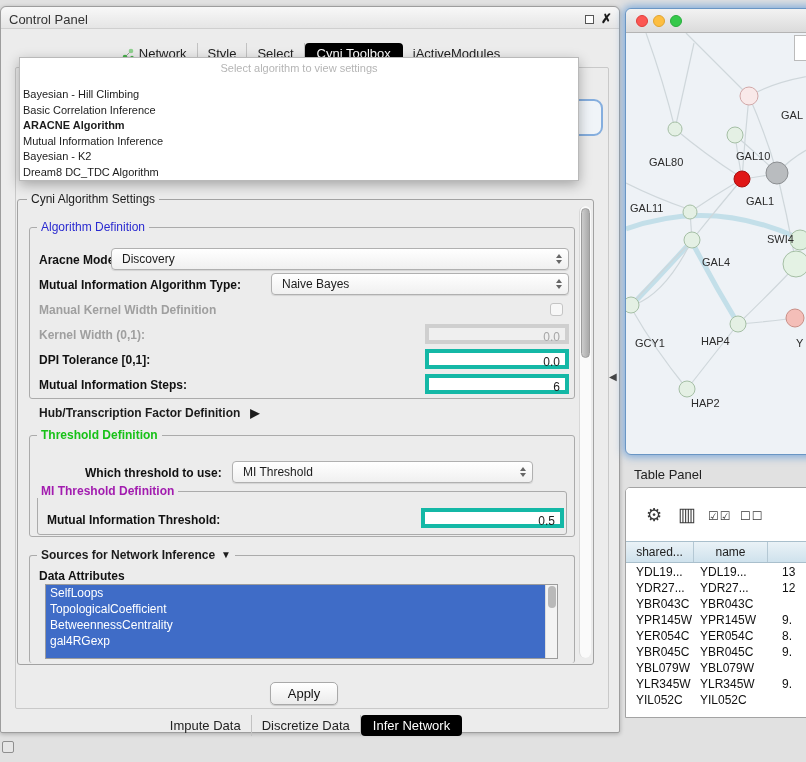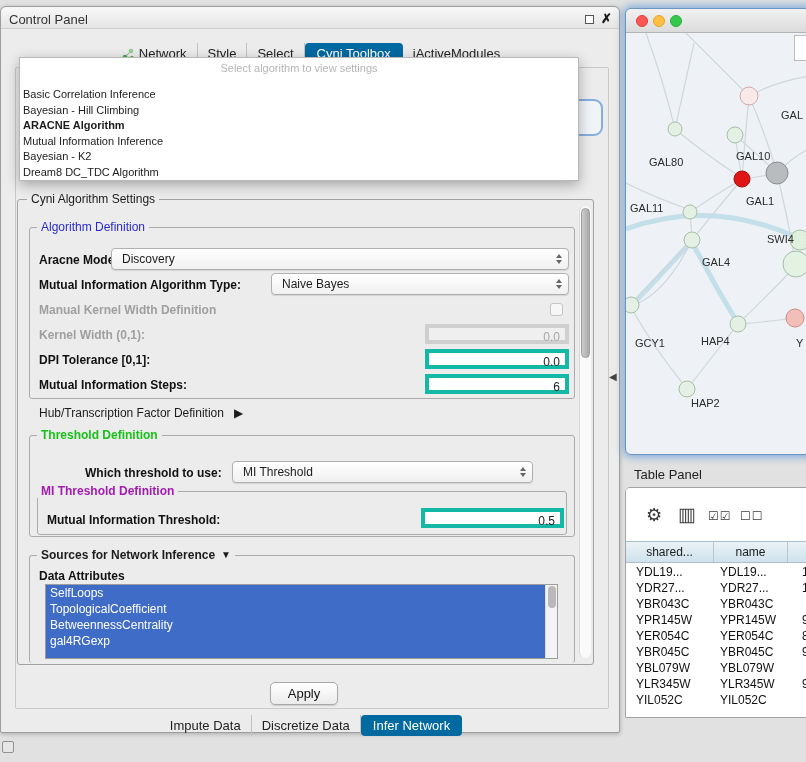--- a/index.html
+++ b/index.html
@@ -14,21 +14,21 @@
                background:linear-gradient(#f8f8f8,#e5e5e5);border-bottom:1px solid #cfcfcf;border-radius:6px 6px 0 0}
   .cp-title{position:absolute;left:8px;top:5px;font-size:13px;color:#333}
   .cp-float{position:absolute;right:25px;top:8px;width:9px;height:9px;border:1.5px solid #555;background:#fdfdfd}
   .cp-close{position:absolute;right:7px;top:4px;font-size:13px;font-weight:bold;color:#1a1a1a}
 
   .tabbar{position:absolute;left:0;width:620px;height:23px;display:flex;justify-content:center;align-items:center;font-size:13px}
   .tabbar.top{top:35px}
   .tabbar.bottom{top:707px}
   .tab{display:flex;align-items:center;gap:5px;padding:3px 10px;border-right:1px solid #c2c2c2;color:#222;white-space:nowrap}
   .tab:last-child{border-right:none}
-  .tab.active{background:#0369a1;color:#fff;border-radius:4px;border-right:none;padding:3px 12px}
+  .tab.active{background:#000000;color:#fff;border-radius:4px;border-right:none;padding:3px 12px}
 
   .cp-panel{position:absolute;left:14px;top:60px;width:594px;height:642px;border:1px solid #c9c9c9;border-radius:2px}
   .focus-frag{position:absolute;left:567px;top:92px;width:35px;height:37px;border:2px solid #85aede;
               border-radius:9px;background:#f0f4f8;z-index:3}
 
   
   .popup{position:absolute;left:18px;top:50px;width:560px;height:124px;background:#fff;border:1px solid #b9b9b9;
          box-shadow:0 4px 12px rgba(0,0,0,.3);z-index:60;font-size:11px}
   .popup-placeholder{position:absolute;left:0;top:4px;width:100%;text-align:center;color:#b5b5b5}
   .popup-list{position:absolute;left:3px;top:29px;right:3px}
@@ -81,21 +81,21 @@
   .checkbox{position:absolute;left:549px;top:296px;width:13px;height:13px;border:1px solid #c4c4c4;border-radius:3px;background:#f7f7f7}
 
   .field{position:absolute;height:20px;border:4px solid #14b8a6;background:#fff;font-size:12px;
          text-align:right;line-height:18px;padding-right:5px}
   .field.disabled{border-color:#cfcfcf;background:#efefef;color:#a6a6a6}
   .field-kernel{left:424px;top:317px;width:144px}
   .field-dpi{left:424px;top:342px;width:144px}
   .field-steps{left:424px;top:367px;width:144px}
   .field-mit{left:420px;top:501px;width:143px}
 
-  .hub-row{position:absolute;left:38px;top:399px;font-size:12px;font-weight:normal;display:flex;align-items:center;gap:10px}
+  .hub-row{position:absolute;left:38px;top:399px;font-size:12px;font-weight:bold;display:flex;align-items:center;gap:10px}
   .hub-row .tri{font-size:12px}
 
   .attr-list{position:absolute;left:44px;top:577px;width:513px;height:75px;background:#fff;border:1px solid #9c9c9c;overflow:hidden}
   .attr-item{height:16px;line-height:16px;background:#3f6cc7;color:#fff;font-size:12px;padding-left:4px;white-space:nowrap}
   .attr-partial{height:11px;background:#3f6cc7}
   .list-scroll{position:absolute;right:0;top:0;width:12px;height:100%;background:#f3f3f3;border-left:1px solid #dcdcdc}
   .list-thumb{position:absolute;left:1.5px;top:1px;width:8px;height:22px;background:#b9b9b9;border-radius:4px}
 
   .apply-btn{position:absolute;left:269px;top:675px;width:68px;height:23px;border:1px solid #a9a9a9;border-radius:5px;
              background:linear-gradient(#ffffff,#ebebeb);font-size:13px;text-align:center;line-height:21px;
@@ -125,21 +125,21 @@
                 border:1px solid #a3a3a3;border-radius:5px 0 0 0;overflow:hidden}
   .tp-toolbar{position:absolute;left:0;top:0;right:0;height:53px;background:#fff}
   .tp-icon{position:absolute;color:#3a3a3a}
   .ic-gear{left:20px;top:16px;font-size:18px}
   .ic-columns{left:52px;top:15px;font-size:19px}
   .ic-checked{left:82px;top:21px;font-size:12px;letter-spacing:1px}
   .ic-unchecked{left:114px;top:21px;font-size:12px;letter-spacing:1px}
   .tp-header{position:absolute;left:0;top:53px;right:0;height:22px;display:flex;font-size:12px;color:#222;
              background:linear-gradient(#eaf2f7,#cfe2ed);border-top:1px solid #a9bfcc;border-bottom:1px solid #a9bfcc}
   .tp-hcell{display:flex;align-items:center;justify-content:center;border-right:1px solid #b4c8d4;overflow:hidden;white-space:nowrap}
-  .c0{width:88px;flex:0 0 auto}.c1{width:74px;flex:0 0 auto}.c2{flex:1}
+  .c0{width:68px;flex:0 0 auto}.c1{width:74px;flex:0 0 auto}.c2{flex:1}
   .tp-body{position:absolute;left:0;top:76px;right:0;bottom:0;overflow:hidden}
   .tp-row{display:flex;height:16px;line-height:16px;font-size:12px;color:#111}
   .tp-cell{white-space:nowrap;overflow:hidden}
   .tp-cell.c0{padding-left:10px}
   .tp-cell.c1{padding-left:6px}
   .tp-cell.c2{padding-left:14px}
 </style>
 </head>
 <body>
 
@@ -175,22 +175,22 @@
           <span>jActiveModules</span>
         </div>
       </div>
 
     <div class="cp-panel"></div>
     <div class="focus-frag"></div>
 
     <div class="popup">
       <div class="popup-placeholder">Select algorithm to view settings</div>
       <div class="popup-list">
+          <div class="popup-item">Bayesian - Hill Climbing</div>
           <div class="popup-item">Basic Correlation Inference</div>
-          <div class="popup-item">Bayesian - Hill Climbing</div>
           <div class="popup-item selected">ARACNE Algorithm</div>
           <div class="popup-item">Mutual Information Inference</div>
           <div class="popup-item">Bayesian - K2</div>
           <div class="popup-item">Dream8 DC_TDC Algorithm</div>
         </div>
     </div>
 
     <div class="grp settings-group"></div>
     <span class="group-title gt-main">Cyni Algorithm Settings</span>
     <div class="v-scroll">

